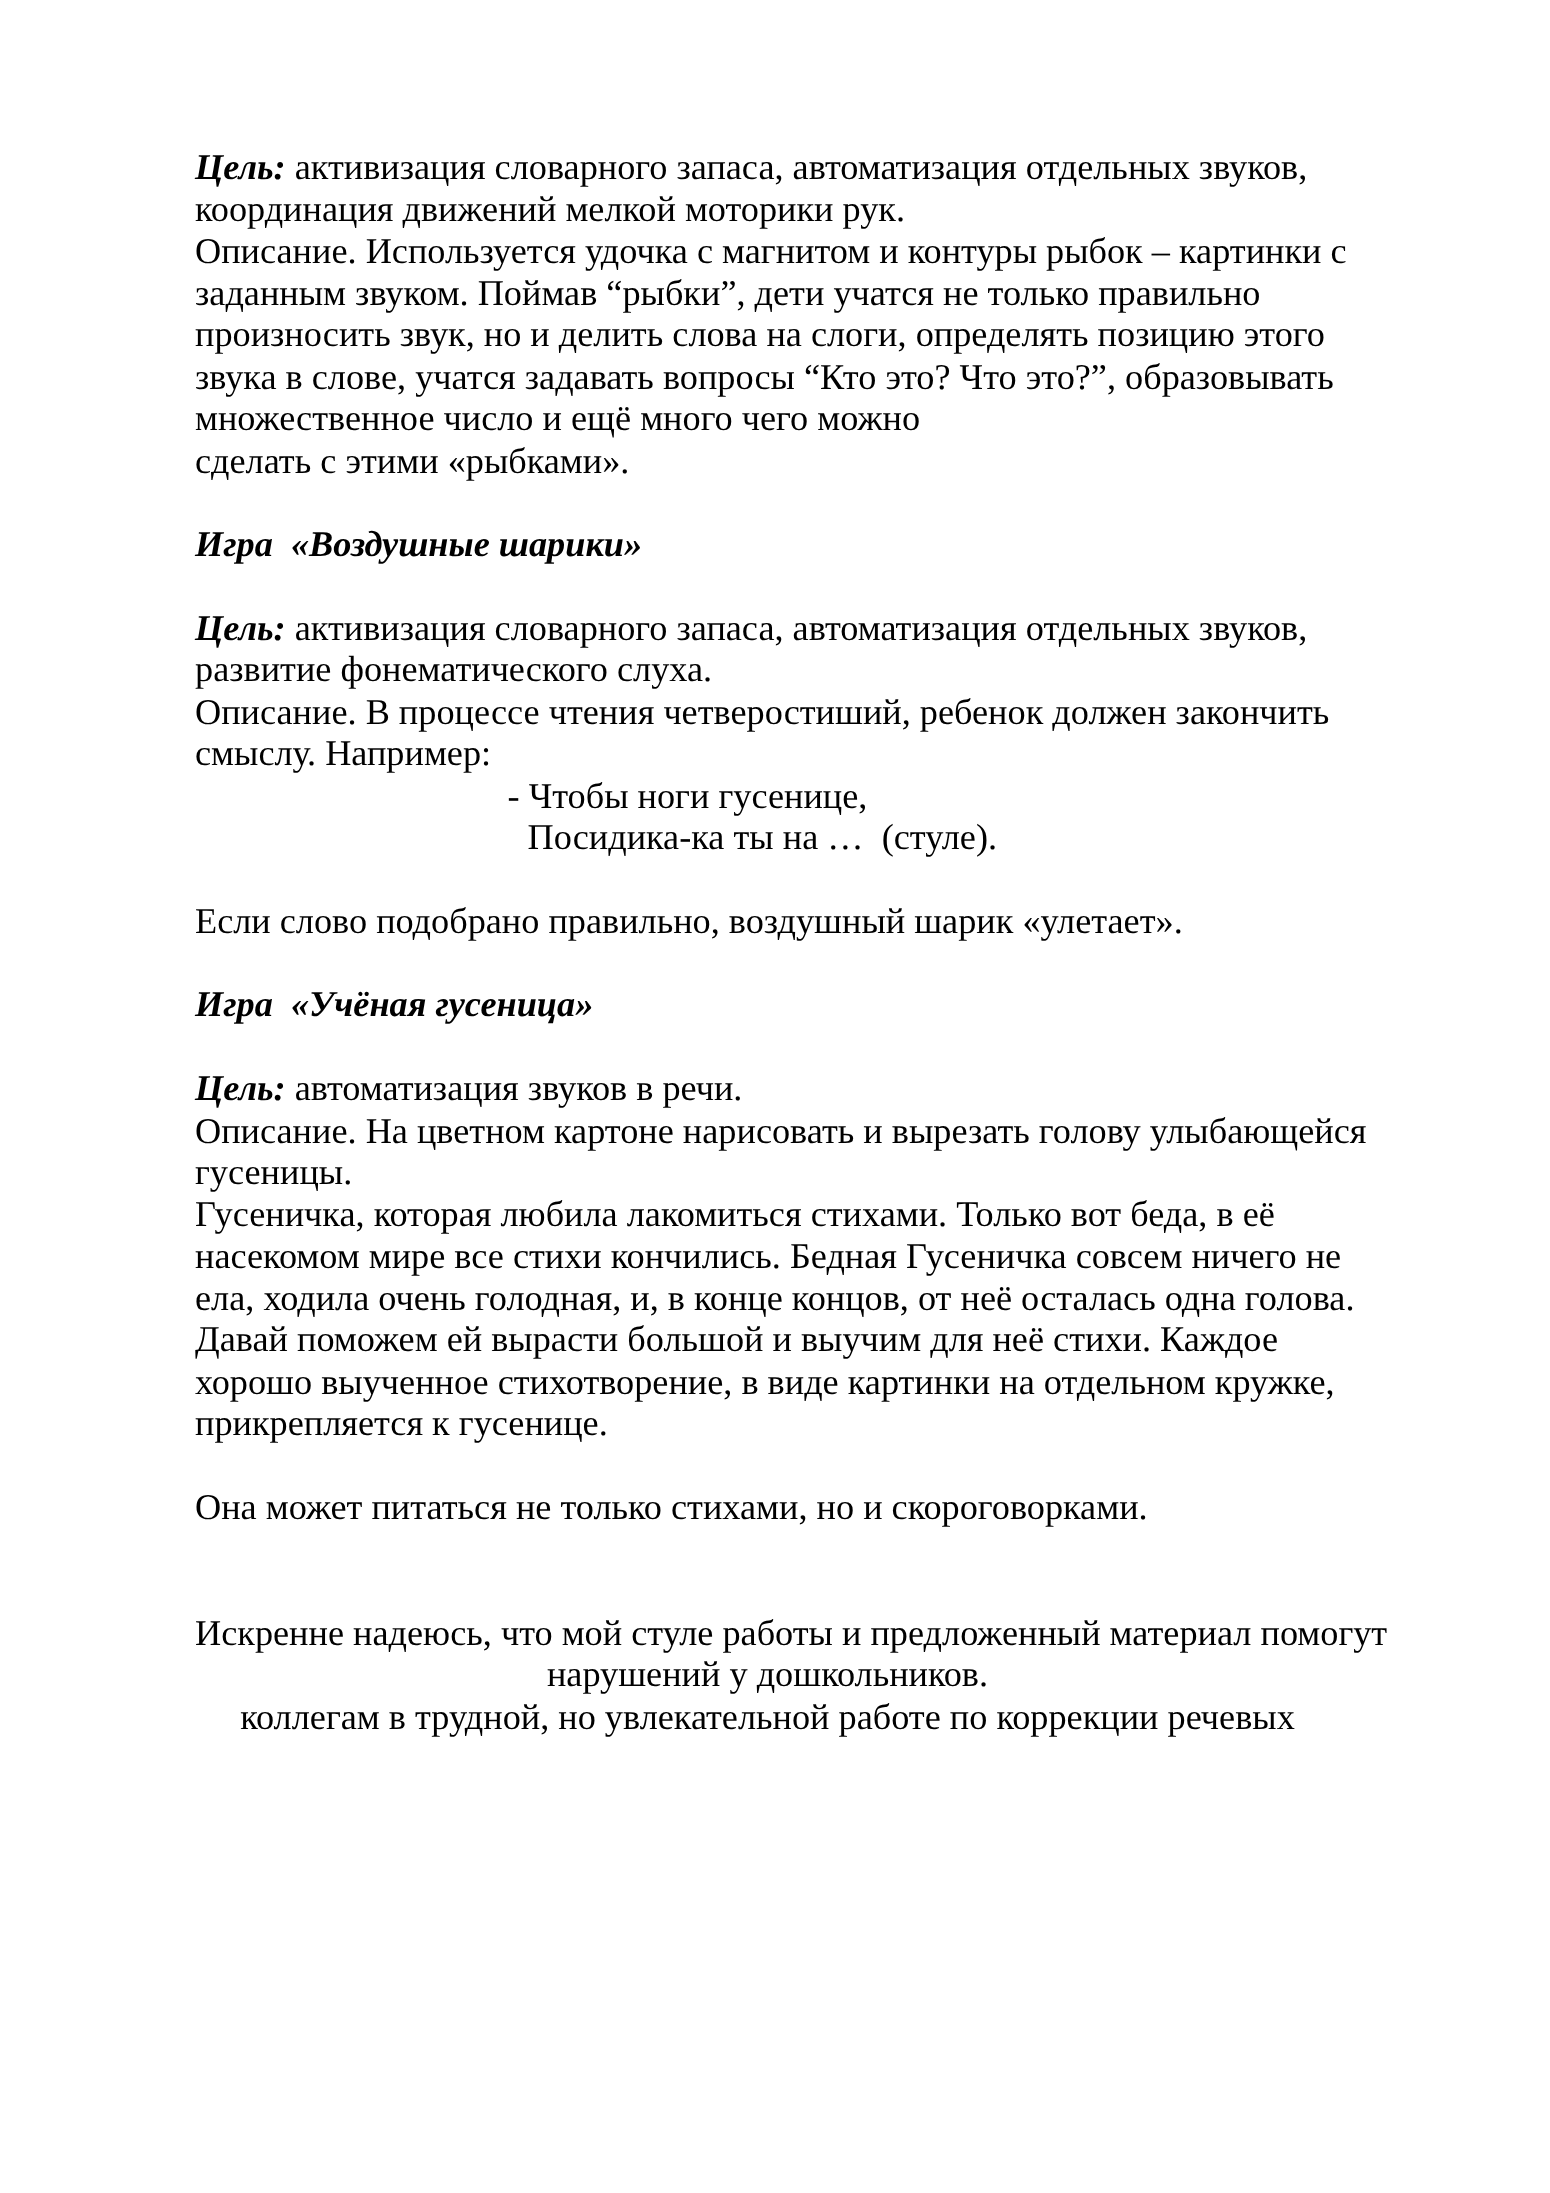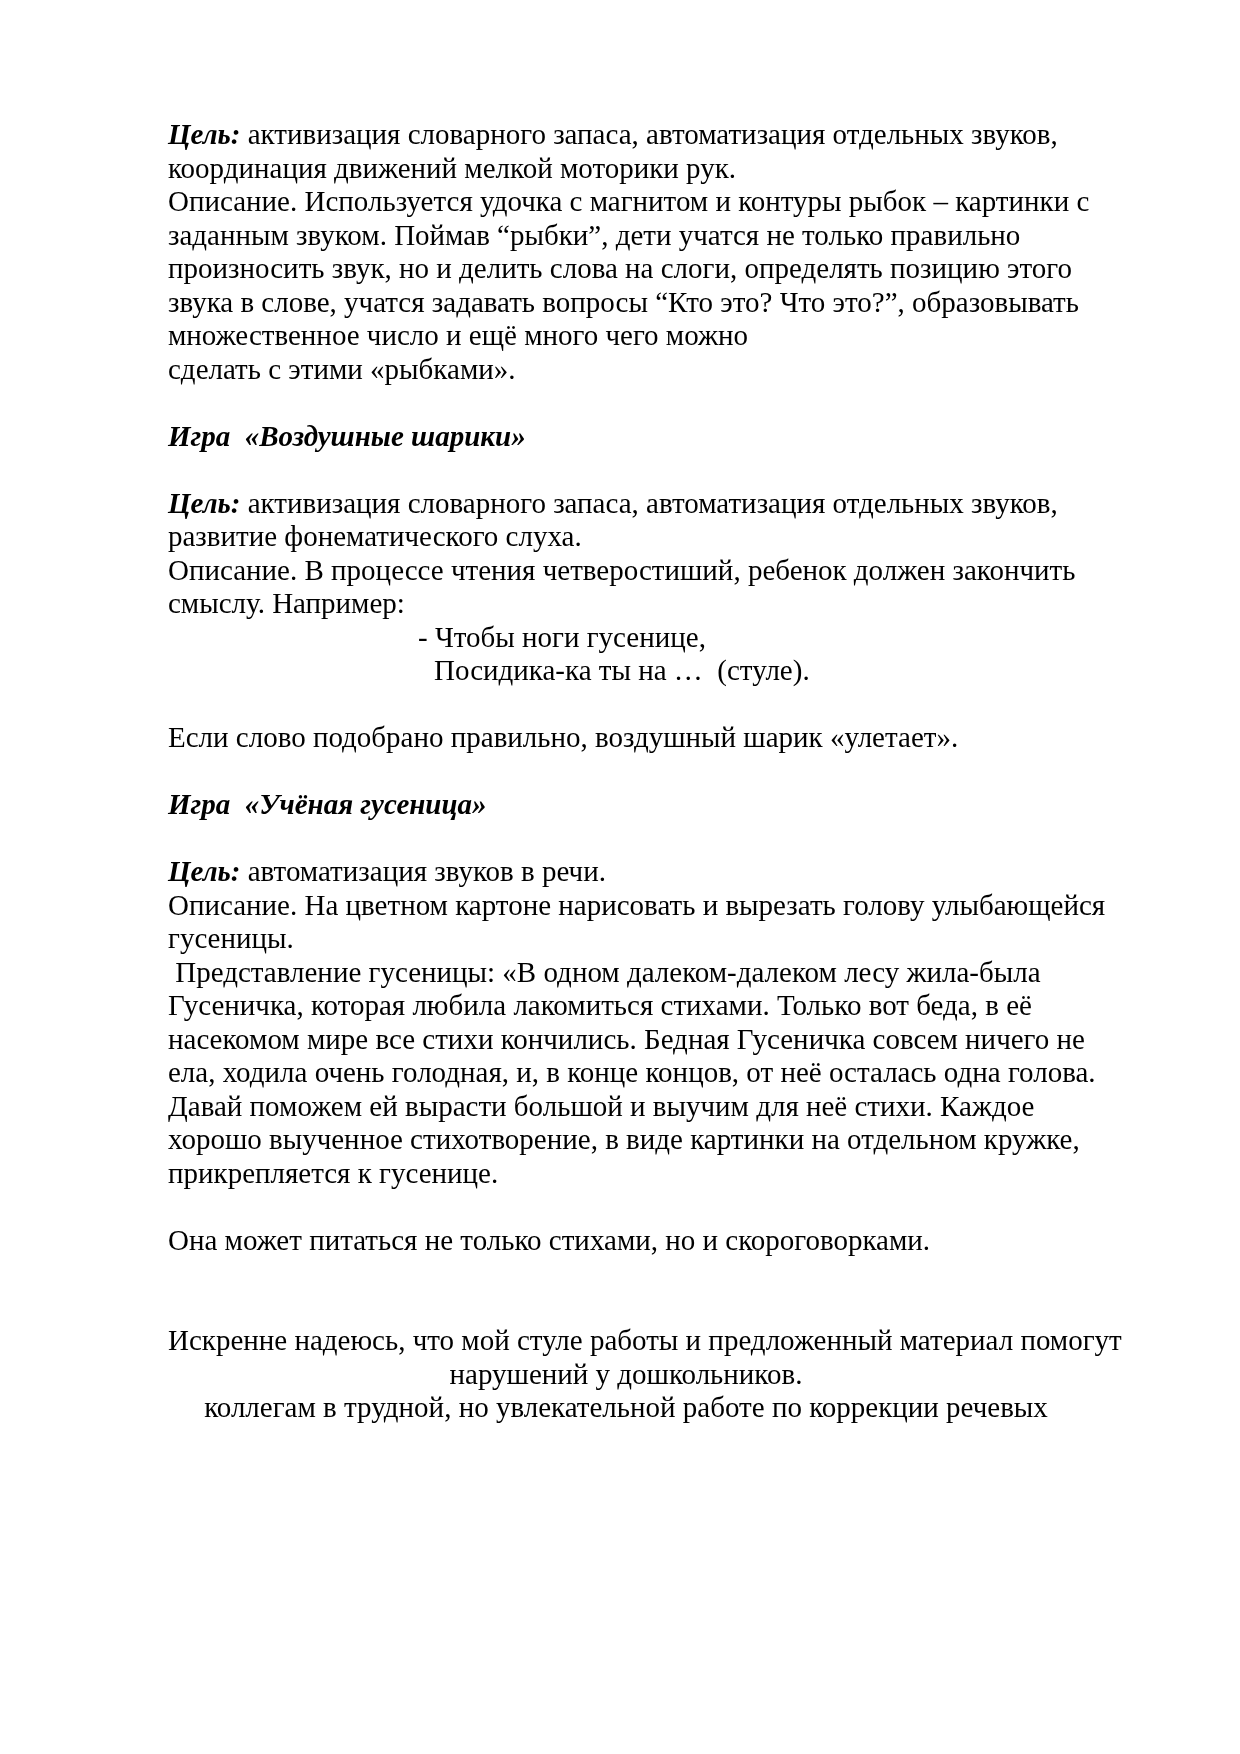--- a/index.html
+++ b/index.html
@@ -9,21 +9,21 @@
   }
   .page {
     position: relative;
     width: 1240px;
     height: 1754px;
     background: #ffffff;
     overflow: hidden;
   }
   .content {
     position: absolute;
-    left: 168px;
+    left: 156px;
     top: 118px;
     width: 916px;
   }
   .line {
     min-height: 33.5px;
     line-height: 33.5px;
     font-family: "Liberation Serif", "DejaVu Serif", serif;
     font-size: 29px;
     color: #000000;
     white-space: pre;
@@ -61,21 +61,20 @@
       <div class="line" style="padding-left: 250px;"><span class="run">- Чтобы ноги гусенице,</span></div>
       <div class="line" style="padding-left: 266px;"><span class="run">Посидика-ка ты на …  (стуле).</span></div>
       <div class="line"></div>
       <div class="line"><span class="run">Если слово подобрано правильно, воздушный шарик «улетает».</span></div>
       <div class="line"></div>
       <div class="line"><span class="bold-italic">Игра  «Учёная гусеница»</span></div>
       <div class="line"></div>
       <div class="line"><span class="bold-italic">Цель:</span><span class="run"> автоматизация звуков в речи.</span></div>
       <div class="line"><span class="italic">Описание.</span><span class="run"> На цветном картоне нарисовать и вырезать голову улыбающейся</span></div>
       <div class="line"><span class="run">гусеницы.</span></div>
-      <div class="line"><span class="run"> Представление гусеницы: «В одном далеком-далеком лесу жила-была</span></div>
       <div class="line"><span class="run">Гусеничка, которая любила лакомиться стихами. Только вот беда, в её</span></div>
       <div class="line"><span class="run">насекомом мире все стихи кончились. Бедная Гусеничка совсем ничего не</span></div>
       <div class="line"><span class="run">ела, ходила очень голодная, и, в конце концов, от неё осталась одна голова.</span></div>
       <div class="line"><span class="run">Давай поможем ей вырасти большой и выучим для неё стихи. Каждое</span></div>
       <div class="line"><span class="run">хорошо выученное стихотворение, в виде картинки на отдельном кружке,</span></div>
       <div class="line"><span class="run">прикрепляется к гусенице.</span></div>
       <div class="line"></div>
       <div class="line"><span class="run">Она может питаться не только стихами, но и скороговорками.</span></div>
       <div class="line"></div>
       <div class="line"></div>

